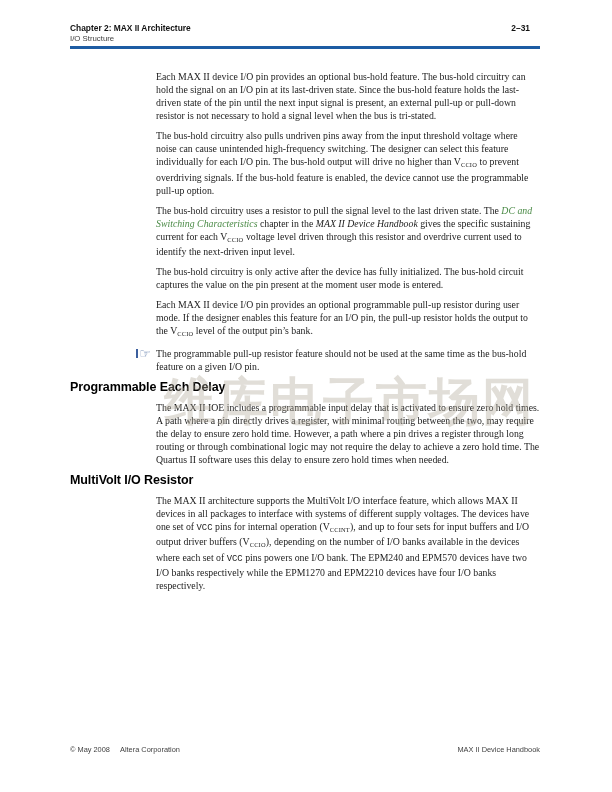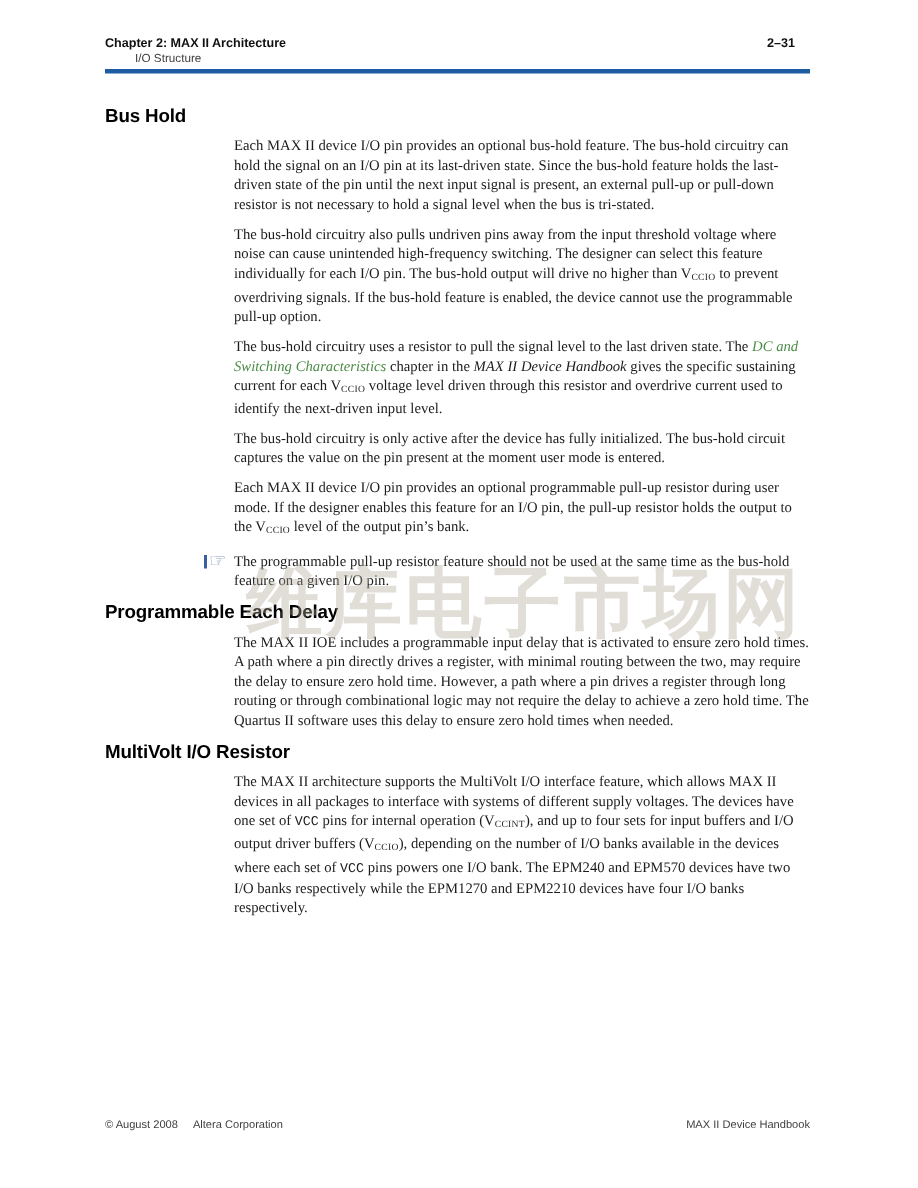--- a/index.html
+++ b/index.html
@@ -11,21 +11,21 @@
   html,body{margin:0;padding:0;}
   body{width:612px;height:792px;background:#ffffff;overflow:hidden;
        font-family:"Liberation Serif",serif;color:var(--body-ink);}
   .page{position:relative;width:612px;height:792px;background:#fff;}
 
   
   .hdr{position:absolute;top:23px;left:70px;width:470px;}
   .hdr-chapter{font-family:"Liberation Sans",sans-serif;font-weight:bold;
                font-size:8.4px;line-height:10px;color:#111;}
   .hdr-section{font-family:"Liberation Sans",sans-serif;font-size:7.8px;
-               line-height:9px;color:#3d3d3d;margin-top:1px;margin-left:20px;}
+               line-height:9px;color:#3d3d3d;margin-top:1px;}
   .hdr-rule{margin-top:3px;height:2.5px;background:var(--rule-blue);}
   .hdr-pagenum{position:absolute;top:0;right:10px;
                font-family:"Liberation Sans",sans-serif;font-weight:bold;
                font-size:8.4px;color:#111;}
 
   
   #content{position:absolute;top:70px;left:156px;width:384px;
            font-size:9.8px;line-height:13px;}
   #content section{margin-top:3px;}
   #content section:first-child{margin-top:0;}
@@ -65,21 +65,20 @@
 
   <div class="hdr">
     <div class="hdr-chapter">Chapter 2: MAX II Architecture</div>
     <div class="hdr-section">I/O Structure</div>
     <div class="hdr-rule"></div>
     <div class="hdr-pagenum">2–31</div>
   </div>
 
   <div id="content">
       <section>
-        <h2>Bus Hold</h2>
         <p><span>Each MAX II device I/O pin provides an optional bus-hold feature. The bus-hold circuitry can hold the signal on an I/O pin at its last-driven state. Since the bus-hold feature holds the last-driven state of the pin until the next input signal is present, an external pull-up or pull-down resistor is not necessary to hold a signal level when the bus is tri-stated.</span></p>
         <p><span>The bus-hold circuitry also pulls undriven pins away from the input threshold voltage where noise can cause unintended high-frequency switching. The designer can select this feature individually for each I/O pin. The bus-hold output will drive no higher than V</span><span class="run-sub">CCIO</span><span> to prevent overdriving signals. If the bus-hold feature is enabled, the device cannot use the programmable pull-up option.</span></p>
         <p><span>The bus-hold circuitry uses a resistor to pull the signal level to the last driven state. The </span><span class="run-link">DC and Switching Characteristics</span><span> chapter in the </span><span class="run-italic">MAX II Device Handbook</span><span> gives the specific sustaining current for each V</span><span class="run-sub">CCIO</span><span> voltage level driven through this resistor and overdrive current used to identify the next-driven input level.</span></p>
         <p><span>The bus-hold circuitry is only active after the device has fully initialized. The bus-hold circuit captures the value on the pin present at the moment user mode is entered.</span></p>
       </section>
       <section>
         <p><span>Each MAX II device I/O pin provides an optional programmable pull-up resistor during user mode. If the designer enables this feature for an I/O pin, the pull-up resistor holds the output to the V</span><span class="run-sub">CCIO</span><span> level of the output pin’s bank.</span></p>
         <div class="note">
           <span class="note-icon"><span class="bar"></span>☞</span>
           <p style="margin: 0px;"><span>The programmable pull-up resistor feature should not be used at the same time as the bus-hold feature on a given I/O pin.</span></p>
@@ -92,19 +91,19 @@
       <section>
         <h2>MultiVolt I/O Resistor</h2>
         <p><span>The MAX II architecture supports the MultiVolt I/O interface feature, which allows MAX II devices in all packages to interface with systems of different supply voltages. The devices have one set of </span><span class="run-mono">VCC</span><span> pins for internal operation (V</span><span class="run-sub">CCINT</span><span>), and up to four sets for input buffers and I/O output driver buffers (V</span><span class="run-sub">CCIO</span><span>), depending on the number of I/O banks available in the devices where each set of </span><span class="run-mono">VCC</span><span> pins powers one I/O bank. The EPM240 and EPM570 devices have two I/O banks respectively while the EPM1270 and EPM2210 devices have four I/O banks respectively.</span></p>
       </section>
     </div>
 
   <div class="watermark">维库电子市场网</div>
 
   <div class="ftr">
     <div class="ftr-left">
-      <span>© August 2008</span>
+      <span>© May 2008</span>
       <span>Altera Corporation</span>
     </div>
     <span>MAX II Device Handbook</span>
   </div>
 
 </div>
 
 </body></html>

